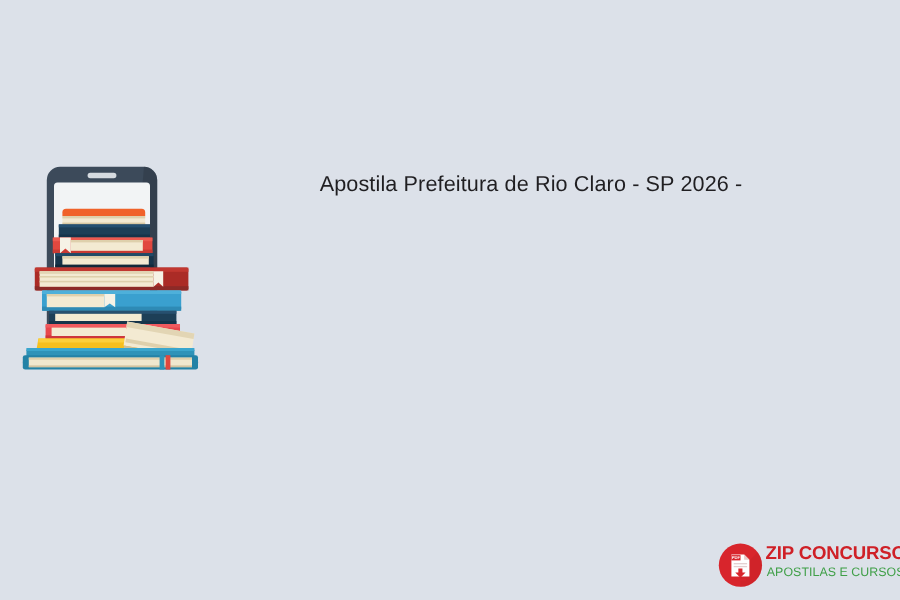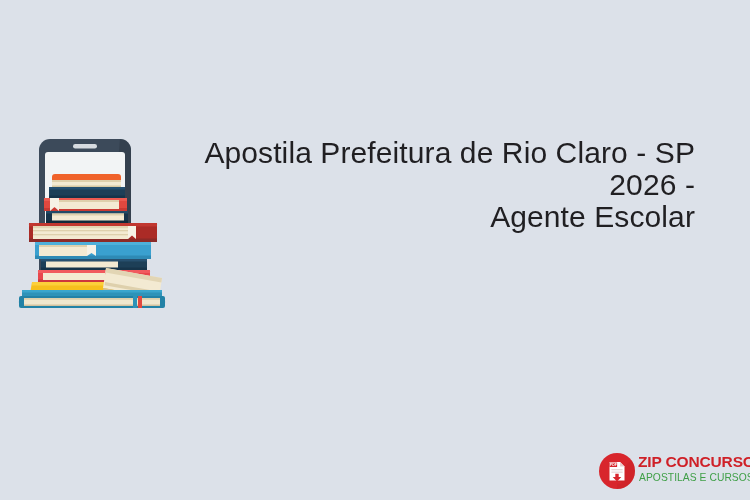--- a/index.html
+++ b/index.html
@@ -33,27 +33,26 @@
   
   .title-block {
     position: absolute;
     left: 190px;
     top: 137px;
     width: 505px;
     text-align: center;
   }
   .title-text {
     font-family: "Liberation Sans", sans-serif;
-    font-size: 30px;
+    font-size: 18px;
     line-height: 32px;
     font-weight: 400;
     color: #201f22;
     letter-spacing: 0.1px;
     margin: 0;
-    text-align: right;
   }
 
   
   .logo {
     position: absolute;
     left: 598px;
     top: 450px;
     width: 146px;
     height: 44px;
   }
@@ -198,21 +197,20 @@
         <rect x="14" y="174.5" width="136" height="1.5" fill="#d3c3a0"></rect>
         <rect x="123" y="166" width="4" height="12" fill="#2e93b8"></rect>
         <rect x="128" y="166" width="4" height="12" fill="#e1483f"></rect>
       </g>
 
     </svg>
   </div>
 
   <div class="title-block">
     <div class="title-text">Apostila Prefeitura de Rio Claro - SP 2026 -</div>
-    <div class="title-text">Agente Escolar</div>
   </div>
 
   <div class="logo">
     <div class="logo-mark">
       <svg viewBox="0 0 38 38" xmlns="http://www.w3.org/2000/svg">
         <circle cx="19" cy="19" r="18" fill="#d8252c"></circle>
         <path d="M19 37 a18 18 0 0 0 18 -18 a18 18 0 0 0 -3.6 -10.8 l-14.4 14.4 z" fill="#c41f26" opacity="0.35"></path>
         <path d="M11.5 10 h10.6 l4.4 4.4 v14.1 h-15 z" fill="#ffffff"></path>
         <path d="M22.1 10 l4.4 4.4 h-4.4 z" fill="#e9c9ca"></path>
         <rect x="11.5" y="10.6" width="7.6" height="4.4" fill="#d8252c"></rect>

